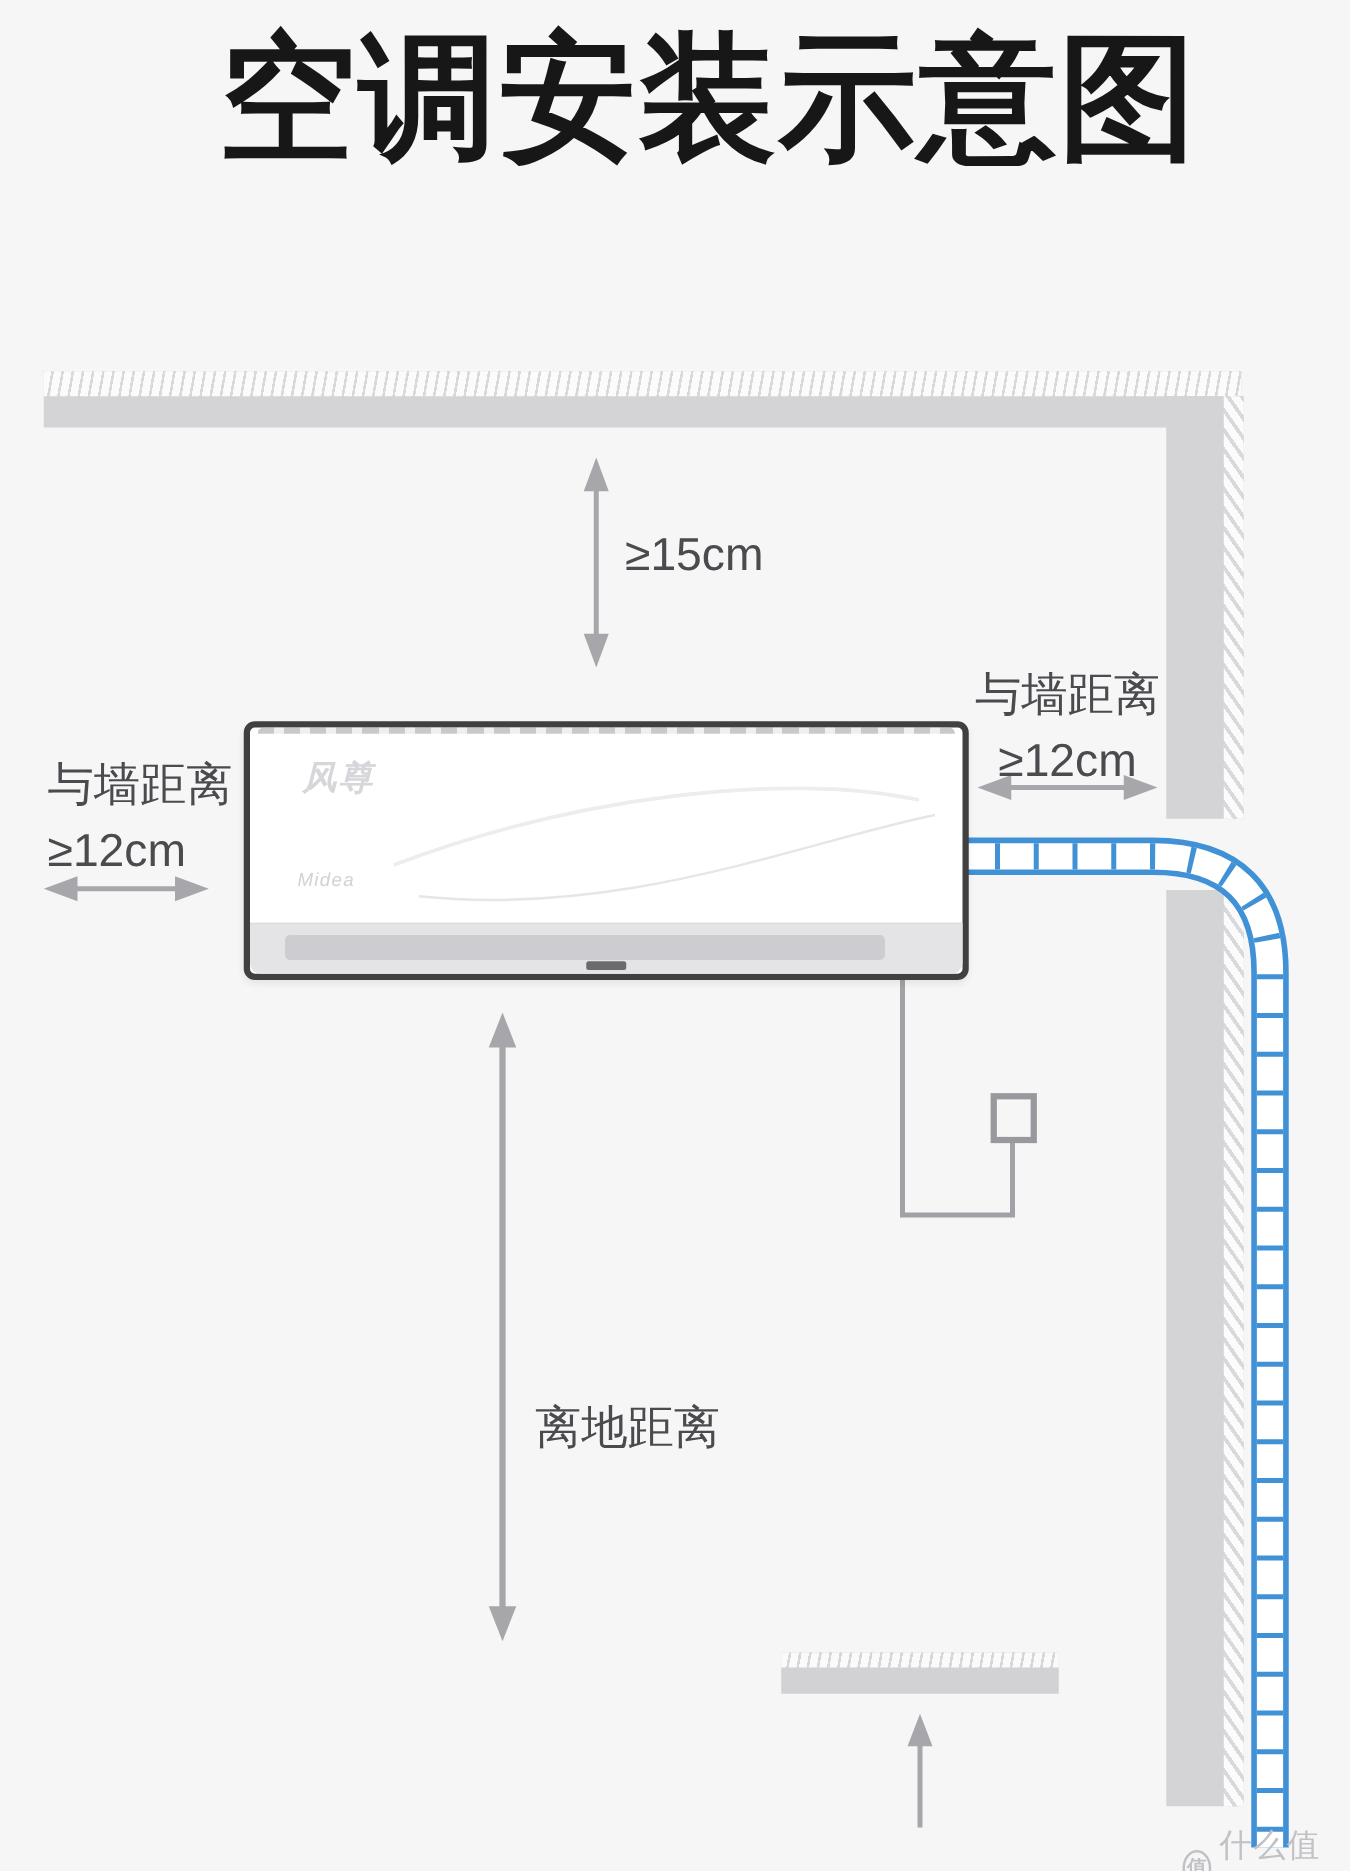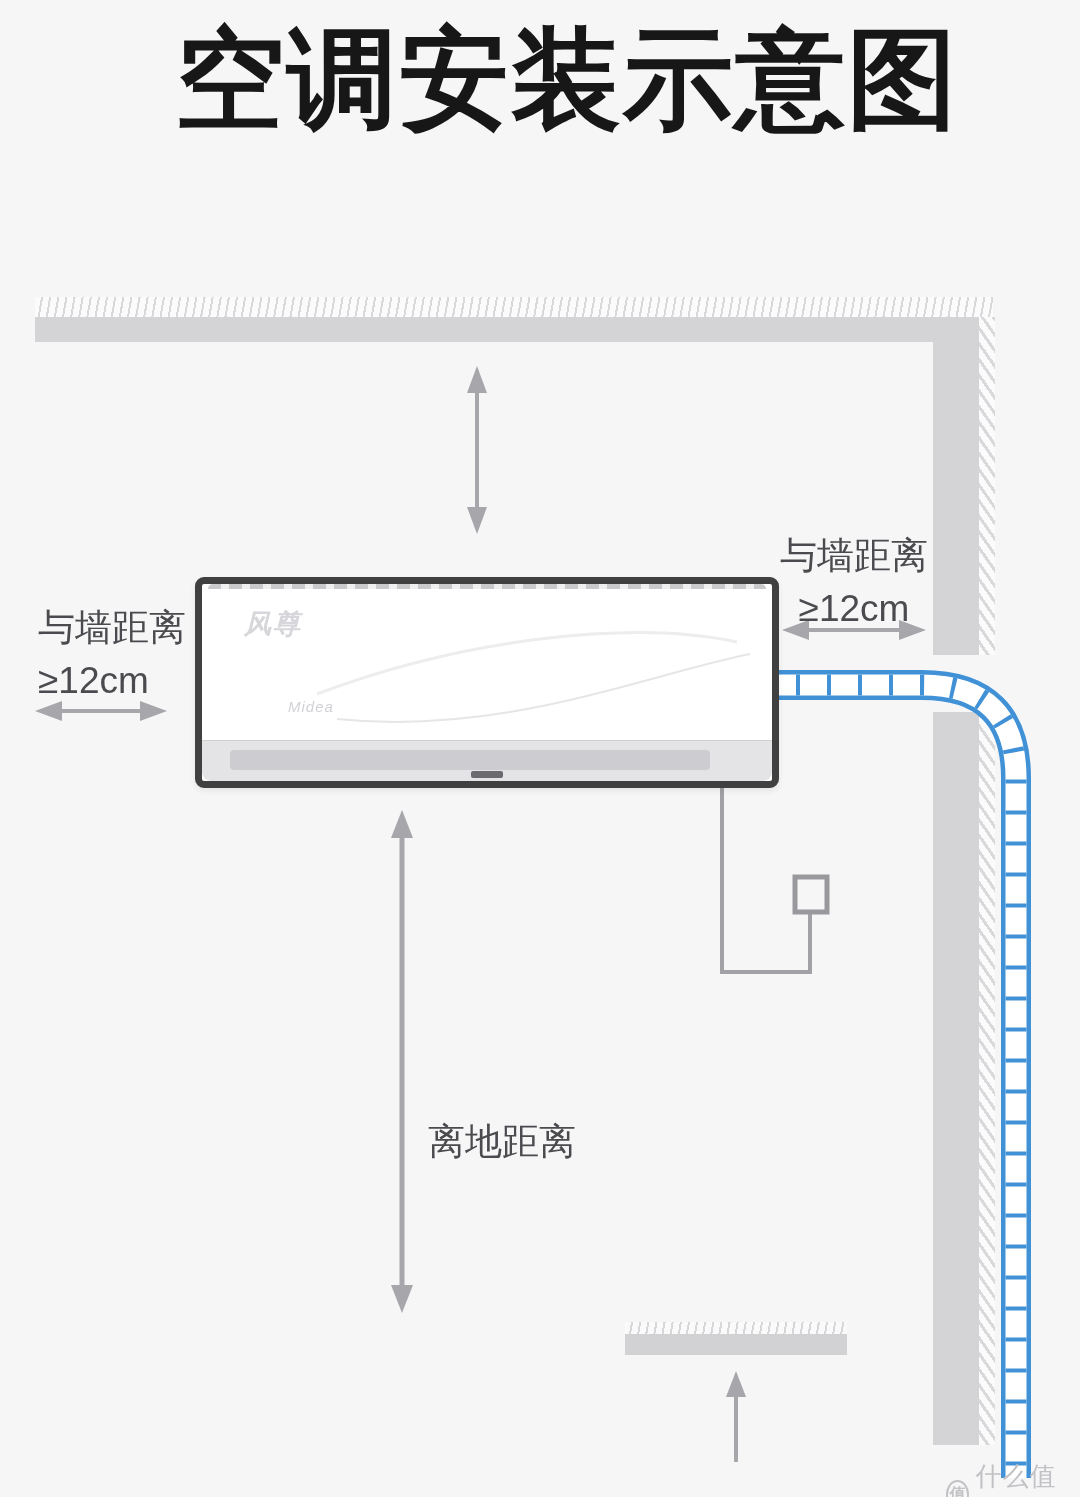--- a/index.html
+++ b/index.html
@@ -38,35 +38,35 @@
   }
   .floor-bar .hatch{
     position:absolute;left:0;top:0;width:100%;height:12px;
     background:repeating-linear-gradient(100deg,#fafafb 0 6px,#d7d7d9 6px 8px);
   }
   
   .overlay{position:absolute;left:0;top:0;z-index:2;}
   
   .ac{
     position:absolute;left:195px;top:577px;width:570px;height:197px;
-    background:#ffffff;border:7px solid #404040;border-radius:9px;
+    background:#ffffff;border:5px solid #404040;border-radius:9px;
     box-shadow:0 3px 6px rgba(0,0,0,.07);z-index:3;
   }
   .ac .top-grille{
     position:absolute;left:6px;right:6px;top:0;height:5px;border-radius:9px 9px 0 0;
     background:repeating-linear-gradient(90deg,#b7b7bb 0 13px,#eaeaec 13px 21px);
     opacity:.75;
   }
   .ac .model-logo{
     position:absolute;left:42px;top:22px;font-size:27px;font-style:italic;
     color:#d7d7db;font-weight:700;letter-spacing:2px;
   }
   .ac .brand-logo{
     position:absolute;left:38px;bottom:66px;font-size:15px;
-    color:#d2d2d6;font-style:italic;letter-spacing:1px;margin-left:48px;
+    color:#d2d2d6;font-style:italic;letter-spacing:1px;
   }
   .ac .louver{
     position:absolute;left:0;right:0;bottom:0;height:40px;
     background:#e4e4e7;border-top:1px solid #cfcfd2;border-radius:0 0 9px 9px;
   }
   .ac .slat{
     position:absolute;left:28px;top:9px;width:480px;height:20px;
     background:#cdcdd1;border-radius:4px;
   }
   .ac .nub{
@@ -167,20 +167,21 @@
       <path d="M135,135 C300,152 440,92 548,70" fill="none" stroke="#e6e6e9" stroke-width="2"></path>
     </svg>
     <span class="brand-logo">Midea</span>
     <div class="louver">
       <div class="slat"></div>
       <div class="nub"></div>
     </div>
   </div>
 
   <div class="dim ceiling-label">
+    <div>≥15cm</div>
   </div>
 
   <div class="dim right-wall-label">
     <div>与墙距离</div>
     <div>≥12cm</div>
   </div>
 
   <div class="dim left-wall-label">
     <div>与墙距离</div>
     <div>≥12cm</div>

